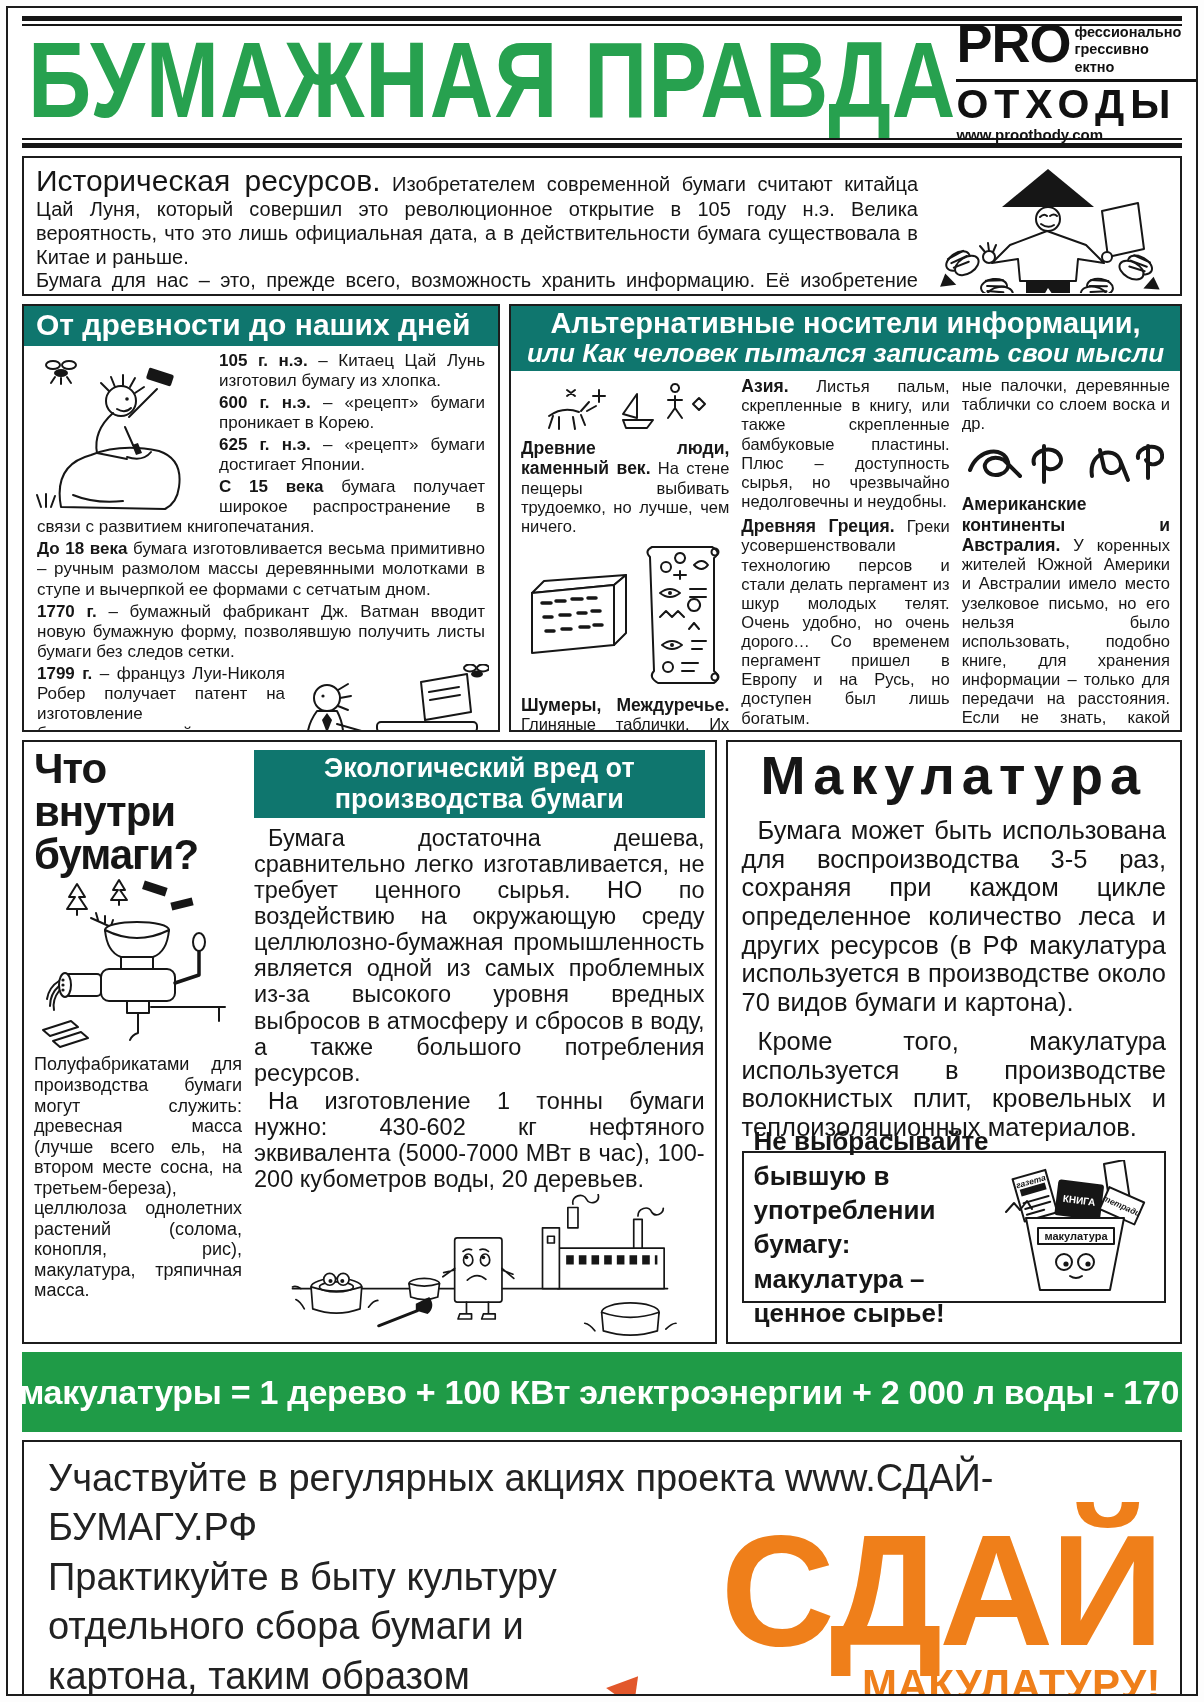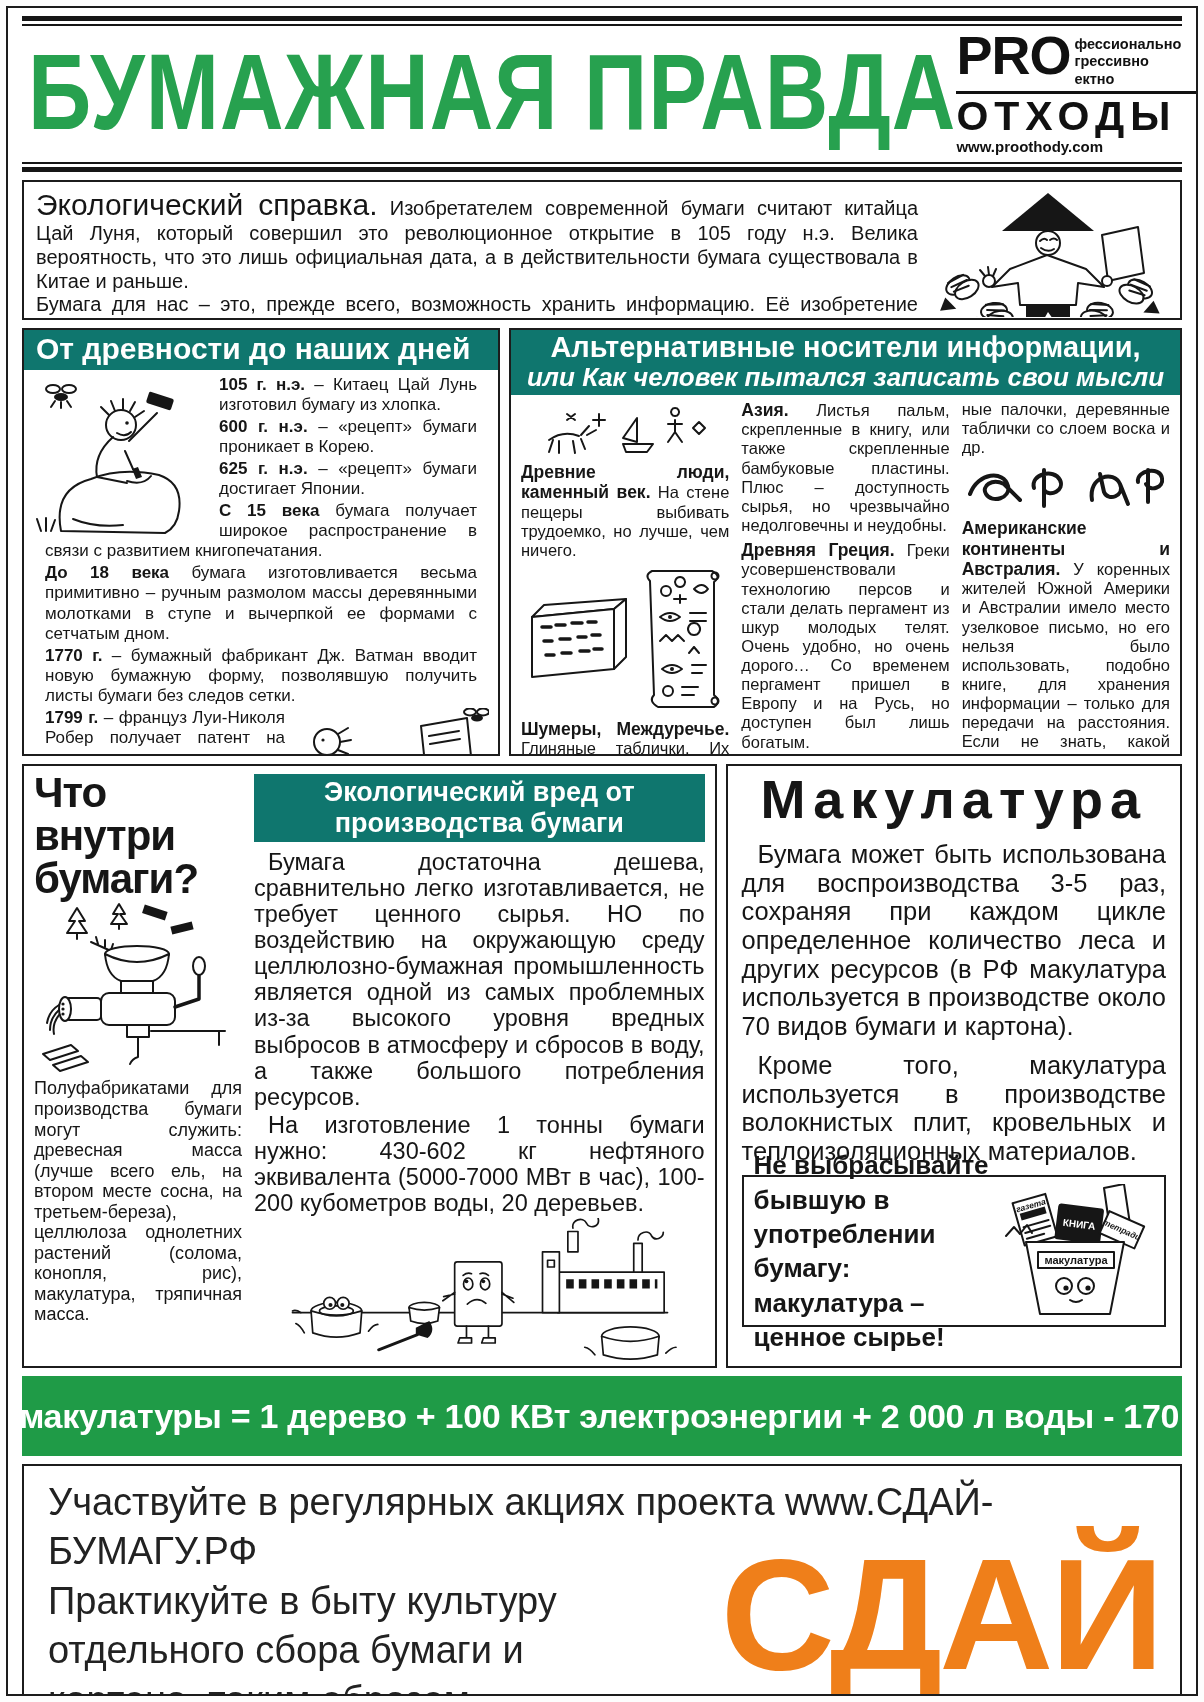--- a/index.html
+++ b/index.html
@@ -2,21 +2,21 @@
 <html><head>
 <meta charset="utf-8">
 <style>
   html,body{margin:0;padding:0}
   body{width:1204px;height:1702px;background:#fdfdfd;font-family:"Liberation Sans",sans-serif;color:#161616;position:relative}
   .sheet{position:absolute;inset:6px;border:2px solid #1c1c1c;background:#fff;padding:8px 14px;box-sizing:border-box;overflow:hidden}
   .rule-thick{height:5px;background:#161616}
   .rule-thin{height:2px;background:#161616;margin-top:3px}
   .rule-thin2{height:2px;background:#161616;margin-bottom:3px}
   
-  .masthead{height:112px;display:flex;justify-content:space-between;align-items:center;padding:12px 6px;overflow:visible}
+  .masthead{height:112px;display:flex;justify-content:space-between;align-items:center;padding:0 6px;overflow:visible}
   .mast-title{font-weight:bold;font-size:88px;color:#27a14f;letter-spacing:1px;white-space:nowrap;transform:scaleY(1.22);transform-origin:50% 55%;line-height:112px}
   .logo{width:252px;flex:none;color:#111}
   .logo-top{display:flex;align-items:flex-start;gap:4px}
   .logo-pro{font-size:54px;font-weight:bold;line-height:.85;letter-spacing:-1px}
   .logo-sfx{font-size:14.5px;font-weight:bold;line-height:1.2;padding-top:3px}
   .logo-div{height:3px;background:#111;margin:3px 0 2px}
   .logo-othody{font-size:41px;font-weight:bold;letter-spacing:6px;line-height:1}
   .logo-site{font-size:15px;font-weight:bold;margin-top:1px}
   
   .box{border:2px solid #1c1c1c;box-sizing:border-box;background:#fff}
@@ -24,21 +24,21 @@
   
   .hist{margin-top:8px;height:140px;padding:5px 12px;font-size:20px;line-height:1.18;text-align:justify;overflow:hidden}
   .hist .lead{font-size:30px;font-weight:normal}
   .hist p{margin:0}
   .hist svg{float:right;margin:2px 0 2px 10px}
   
   .row2{display:flex;gap:9px;margin-top:8px;height:428px}
   .tl-box{width:478px;flex:none;overflow:hidden}
   .tl-title{font-size:30px;padding:2px 12px 4px}
   .tl-body{padding:5px 9px;font-size:17px;line-height:1.18;text-align:justify}
-  .tl-body p{margin:0 12px 2px}
+  .tl-body p{margin:0 4px 2px}
   .fl{float:left;margin:0 8px 2px 0}
   .fr{float:right;margin:0 0 2px 8px}
   .alt-box{flex:1;overflow:hidden}
   .alt-head{text-align:center;padding:1px 6px 3px}
   .alt-l1{font-size:29px;font-weight:bold;line-height:1.12}
   .alt-l2{font-size:26px;font-weight:bold;font-style:italic;line-height:1.1}
   .alt-cols{display:flex;gap:12px;padding:5px 10px}
   .alt-col{flex:1;font-size:16.5px;line-height:1.16;text-align:justify;overflow:hidden}
   .alt-col p{margin:0 0 5px}
   .alead{font-weight:bold;font-size:17.5px}
@@ -129,21 +129,21 @@
       <path class="ln" d="M57,87 l-5,-6 M61,86 l-1,-8 M65,87 l3,-7"></path>
       <path class="fw" d="M174,46 L210,38 L216,84 L180,92 Z"></path>
       <circle class="fw" cx="179" cy="92" r="5"></circle>
       <path class="fb" d="M98,116 h44 v14 h-17 l-5,-7 l-4,7 h-18 z"></path>
       <path class="ln" d="M106,130 q-2,8 -5,12 m36,-12 q3,7 6,10"></path>
       <use href="#clap" transform="translate(30,96) rotate(-18)"></use>
       <use href="#clap" transform="translate(66,122) rotate(8)"></use>
       <use href="#clap" transform="translate(172,122) scale(-1,1) rotate(6)"></use>
       <use href="#clap" transform="translate(212,100) scale(-1,1) rotate(-14)"></use>
     </svg>
-    <p><b><span class="lead">Экологический справка.</span></b> <span>Изобретателем современной бумаги считают китайца Цай Луня, который совершил это революционное открытие в 105 году н.э. Велика вероятность, что это лишь официальная дата, а в действительности бумага существовала в Китае и раньше.</span></p>
+    <p><b><span class="lead">Историческая ресурсов.</span></b> <span>Изобретателем современной бумаги считают китайца Цай Луня, который совершил это революционное открытие в 105 году н.э. Велика вероятность, что это лишь официальная дата, а в действительности бумага существовала в Китае и раньше.</span></p>
     <p>Бумага для нас – это, прежде всего, возможность хранить информацию. Её изобретение стало революционным – человечество издревле пыталось сохранять информацию в виде рисунков, иероглифов, слов. Но все носители по той или иной причине не были удачными.</p>
   </div>
 
   <div class="row2">
     <div class="box tl-box">
       <div class="gbar tl-title">От древности до наших дней</div>
       <div class="tl-body">
         <svg class="fl" width="178" height="162" viewBox="0 0 178 162">
           <ellipse class="fb" cx="28" cy="22" rx="7" ry="4"></ellipse>
           <ellipse class="fw" cx="20" cy="14" rx="7" ry="4"></ellipse>

